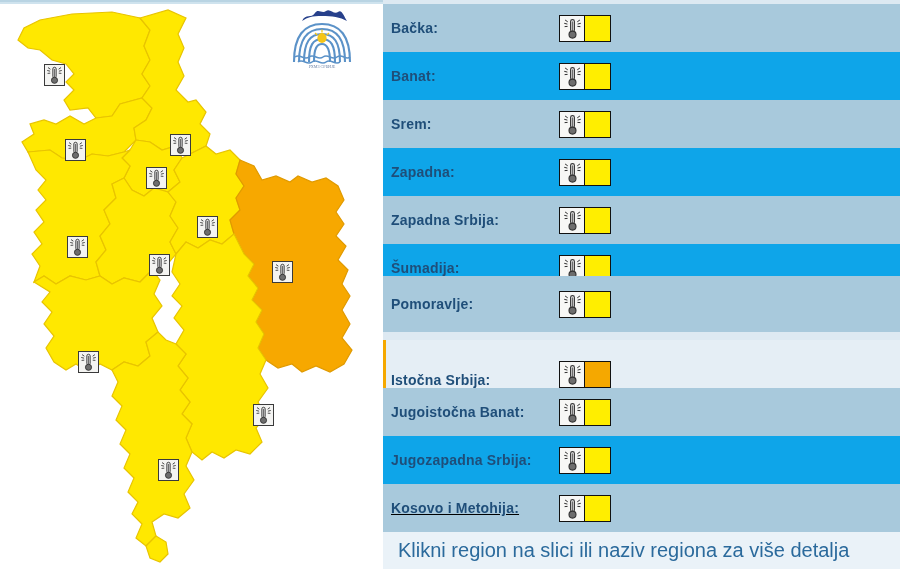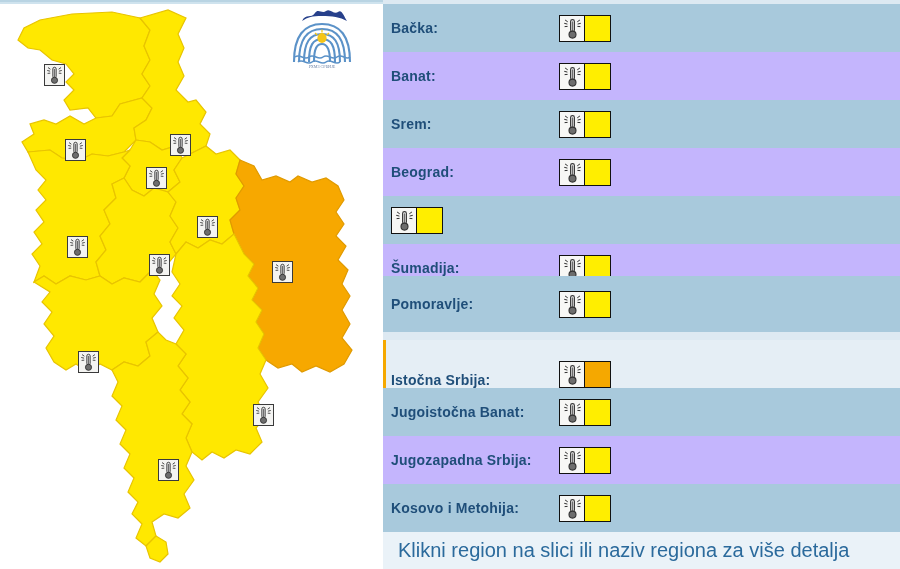--- a/index.html
+++ b/index.html
@@ -29,21 +29,21 @@
   }
   .pin svg{display:block;width:19px;height:20px;}
 
   
   #listpanel{position:absolute;left:383px;top:0;width:517px;height:569px;background:#dde9f2;}
   .row{
     position:absolute;left:0;width:517px;
     display:flex;align-items:center;
   }
   .row.dark{background:#a8c9dc;}
-  .row.light{background:#c4b5fd;}
+  .row.light{background:#0ea5e9;}
   .row.pale{background:#e5eef5;}
   .rowlabel{
     color:#1f4e79;font-weight:bold;font-size:14px;
     letter-spacing:.2px;white-space:nowrap;
     margin-left:8px;width:160px;
   }
   .badgewrap{display:flex;align-items:center;margin-left:8px;}
   .thermo{
     width:25px;height:27px;background:#f7f7f5;
     border:1.5px solid #111;border-right:none;box-sizing:border-box;
@@ -385,41 +385,42 @@
                 </g>
                 <rect x="8.6" y="2.6" width="3.8" height="12.2" rx="1.9" fill="#ffffff" stroke="#333" stroke-width="1.1"></rect>
                 <rect x="9.7" y="4.4" width="1.6" height="10.4" fill="#6d6d6d"></rect>
                 <circle cx="10.5" cy="17.6" r="3.5" fill="#6d6d6d" stroke="#333" stroke-width="1.1"></circle>
               </svg>
             </span>
             <span class="swatch" style="background: rgb(255, 238, 0);"></span>
           </span>
         </div>
         <div class="row light" style="top: 148px; height: 48px;">
-          <span class="rowlabel">Beograd:</span>
+          <span class="rowlabel">Zapadna:</span>
           <span class="badgewrap">
             <span class="thermo">
               <svg viewBox="0 0 21 23" width="21" height="23">
                 <g stroke="#2f2f2f" stroke-width="1" stroke-linecap="round">
                   <line x1="3.4" y1="3.2" x2="5.4" y2="4.6"></line>
                   <line x1="2.6" y1="6.4" x2="5.0" y2="7.0"></line>
                   <line x1="3.0" y1="9.6" x2="5.2" y2="9.4"></line>
                   <line x1="17.6" y1="3.2" x2="15.6" y2="4.6"></line>
                   <line x1="18.4" y1="6.4" x2="16.0" y2="7.0"></line>
                   <line x1="18.0" y1="9.6" x2="15.8" y2="9.4"></line>
                 </g>
                 <rect x="8.6" y="2.6" width="3.8" height="12.2" rx="1.9" fill="#ffffff" stroke="#333" stroke-width="1.1"></rect>
                 <rect x="9.7" y="4.4" width="1.6" height="10.4" fill="#6d6d6d"></rect>
                 <circle cx="10.5" cy="17.6" r="3.5" fill="#6d6d6d" stroke="#333" stroke-width="1.1"></circle>
               </svg>
             </span>
             <span class="swatch" style="background: rgb(255, 238, 0);"></span>
           </span>
         </div>
         <div class="row dark" style="top: 196px; height: 48px;">
+          <span class="rowlabel">Zapadna Srbija:</span>
           <span class="badgewrap">
             <span class="thermo">
               <svg viewBox="0 0 21 23" width="21" height="23">
                 <g stroke="#2f2f2f" stroke-width="1" stroke-linecap="round">
                   <line x1="3.4" y1="3.2" x2="5.4" y2="4.6"></line>
                   <line x1="2.6" y1="6.4" x2="5.0" y2="7.0"></line>
                   <line x1="3.0" y1="9.6" x2="5.2" y2="9.4"></line>
                   <line x1="17.6" y1="3.2" x2="15.6" y2="4.6"></line>
                   <line x1="18.4" y1="6.4" x2="16.0" y2="7.0"></line>
                   <line x1="18.0" y1="9.6" x2="15.8" y2="9.4"></line>
@@ -530,21 +531,21 @@
                   <line x1="18.0" y1="9.6" x2="15.8" y2="9.4"></line>
                 </g>
                 <rect x="8.6" y="2.6" width="3.8" height="12.2" rx="1.9" fill="#ffffff" stroke="#333" stroke-width="1.1"></rect>
                 <rect x="9.7" y="4.4" width="1.6" height="10.4" fill="#6d6d6d"></rect>
                 <circle cx="10.5" cy="17.6" r="3.5" fill="#6d6d6d" stroke="#333" stroke-width="1.1"></circle>
               </svg>
             </span>
             <span class="swatch" style="background: rgb(255, 238, 0);"></span>
           </span>
         </div>
-        <div class="row dark" style="top: 484px; height: 48px;">
+        <div class="row dark" style="top: 484px; height: 48px; text-decoration: underline;">
           <span class="rowlabel">Kosovo i Metohija:</span>
           <span class="badgewrap">
             <span class="thermo">
               <svg viewBox="0 0 21 23" width="21" height="23">
                 <g stroke="#2f2f2f" stroke-width="1" stroke-linecap="round">
                   <line x1="3.4" y1="3.2" x2="5.4" y2="4.6"></line>
                   <line x1="2.6" y1="6.4" x2="5.0" y2="7.0"></line>
                   <line x1="3.0" y1="9.6" x2="5.2" y2="9.4"></line>
                   <line x1="17.6" y1="3.2" x2="15.6" y2="4.6"></line>
                   <line x1="18.4" y1="6.4" x2="16.0" y2="7.0"></line>

